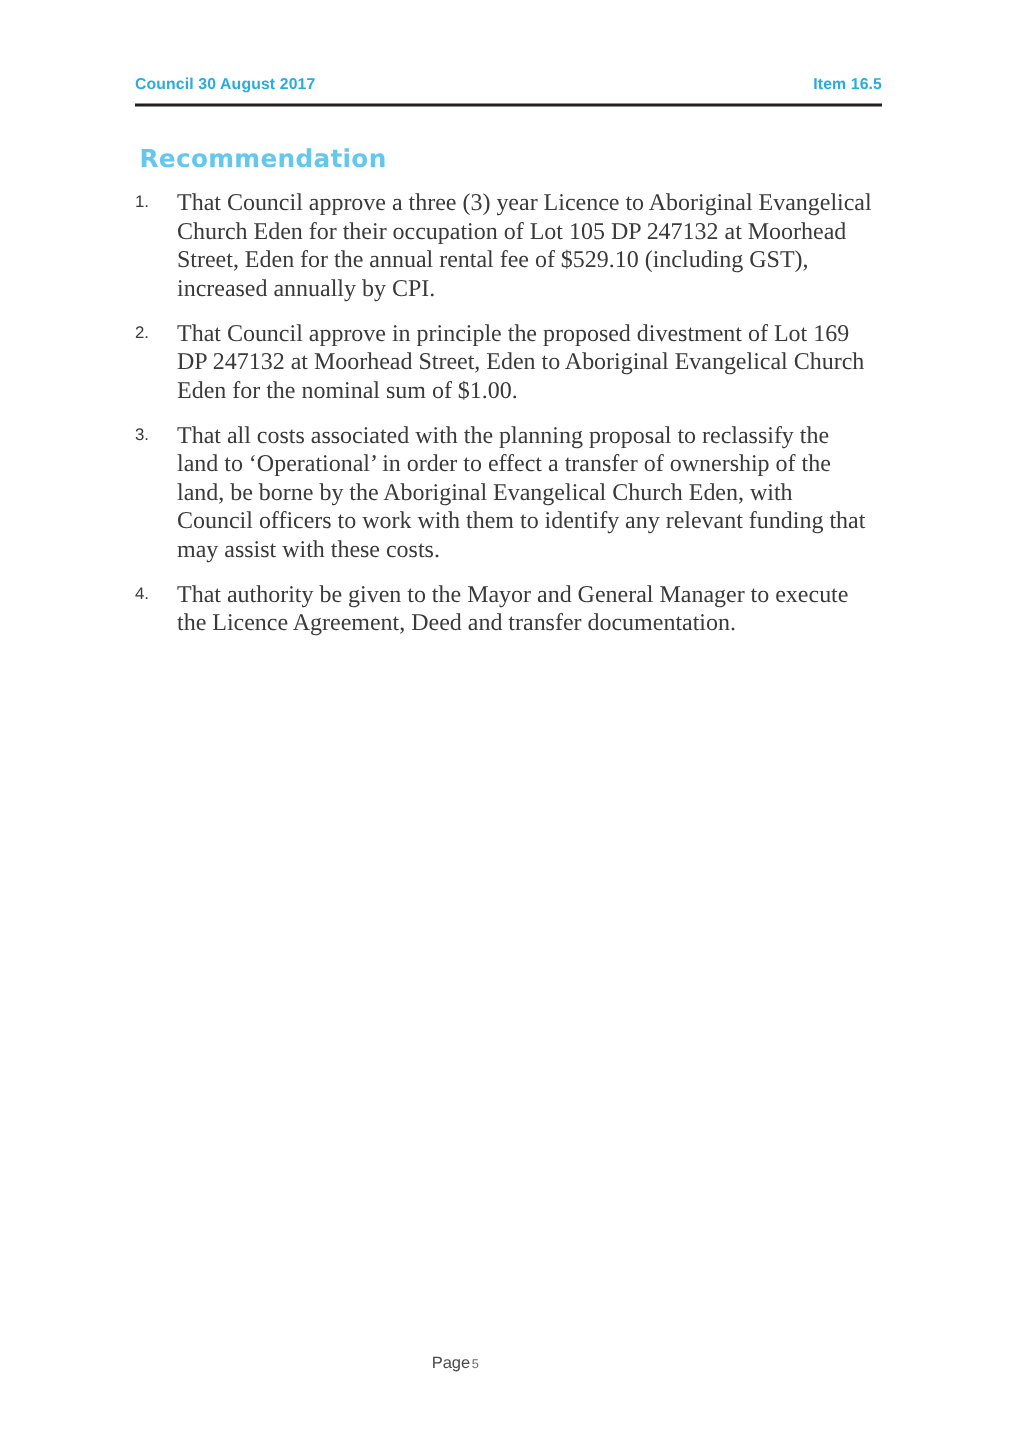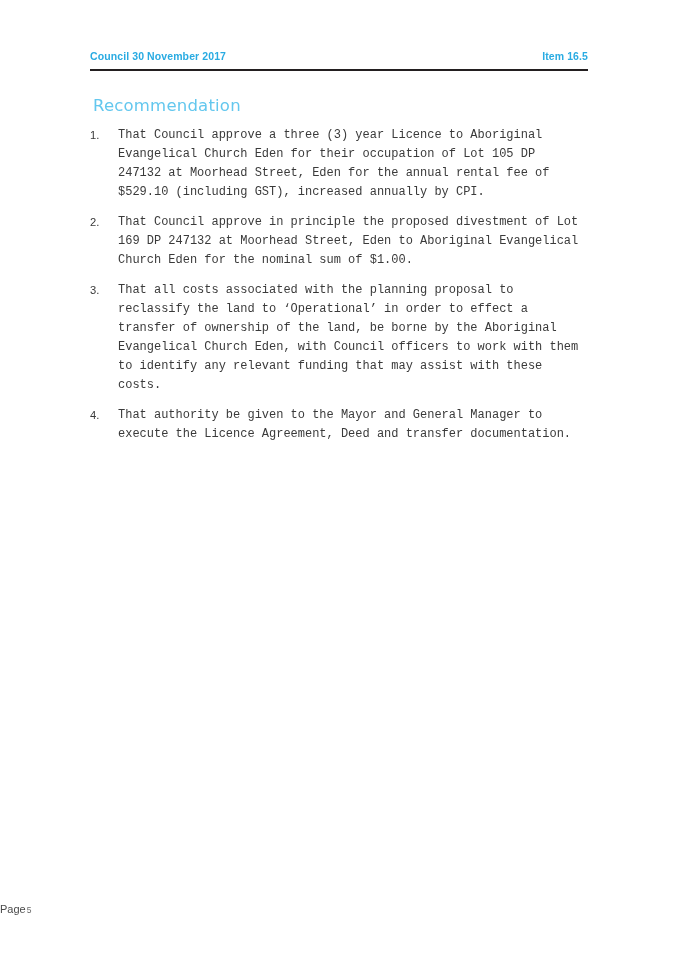--- a/index.html
+++ b/index.html
@@ -50,21 +50,21 @@
     background: #231f20;
   }
 
   
   .section-heading {
     position: absolute;
     left: 93px;
     top: 98px;
     font-family: "DejaVu Sans", sans-serif;
     font-size: 16.5px;
-    font-weight: normal;
+    font-weight: bold;
     color: #63C7EE;
     letter-spacing: 0.2px;
     line-height: 1;
   }
 
   
   .rec-list {
     position: absolute;
     left: 90px;
     top: 126px;
@@ -81,54 +81,55 @@
   .rec-num {
     flex: 0 0 auto;
     width: 28px;
     font-family: "Liberation Sans", sans-serif;
     font-size: 11.2px;
     color: #3a3a3a;
     line-height: 19px;
   }
   .rec-text {
     flex: 1 1 auto;
-    font-family: Liberation Mono, monospace;
-    font-size: 12px;
+    font-family: Liberation Serif, serif;
+    font-size: 16px;
     color: #3a3a3a;
     line-height: 19px;
     letter-spacing: -0.01px;
     text-align: left;
   }
 
   
   .page-footer {
     position: absolute;
     left: 0;
     top: 899px;
     width: 607px;
+    text-align: center;
   }
   .footer-label {
     font-family: "Liberation Sans", sans-serif;
     font-size: 11px;
     color: #4a4a4a;
   }
   .footer-number {
     font-family: "Liberation Sans", sans-serif;
     font-size: 8.5px;
     color: #6a6a6a;
     margin-left: 1px;
   }
 </style>
 </head>
 <body>
 
 <div class="page">
 
   <div class="page-header">
-    <span class="header-text">Council 30 November 2017</span>
+    <span class="header-text">Council 30 August 2017</span>
     <span class="header-text">Item 16.5</span>
   </div>
 
   <div class="header-rule"></div>
 
   <div class="section-heading">Recommendation</div>
 
   <div class="rec-list">
 
     <div class="rec-item">

